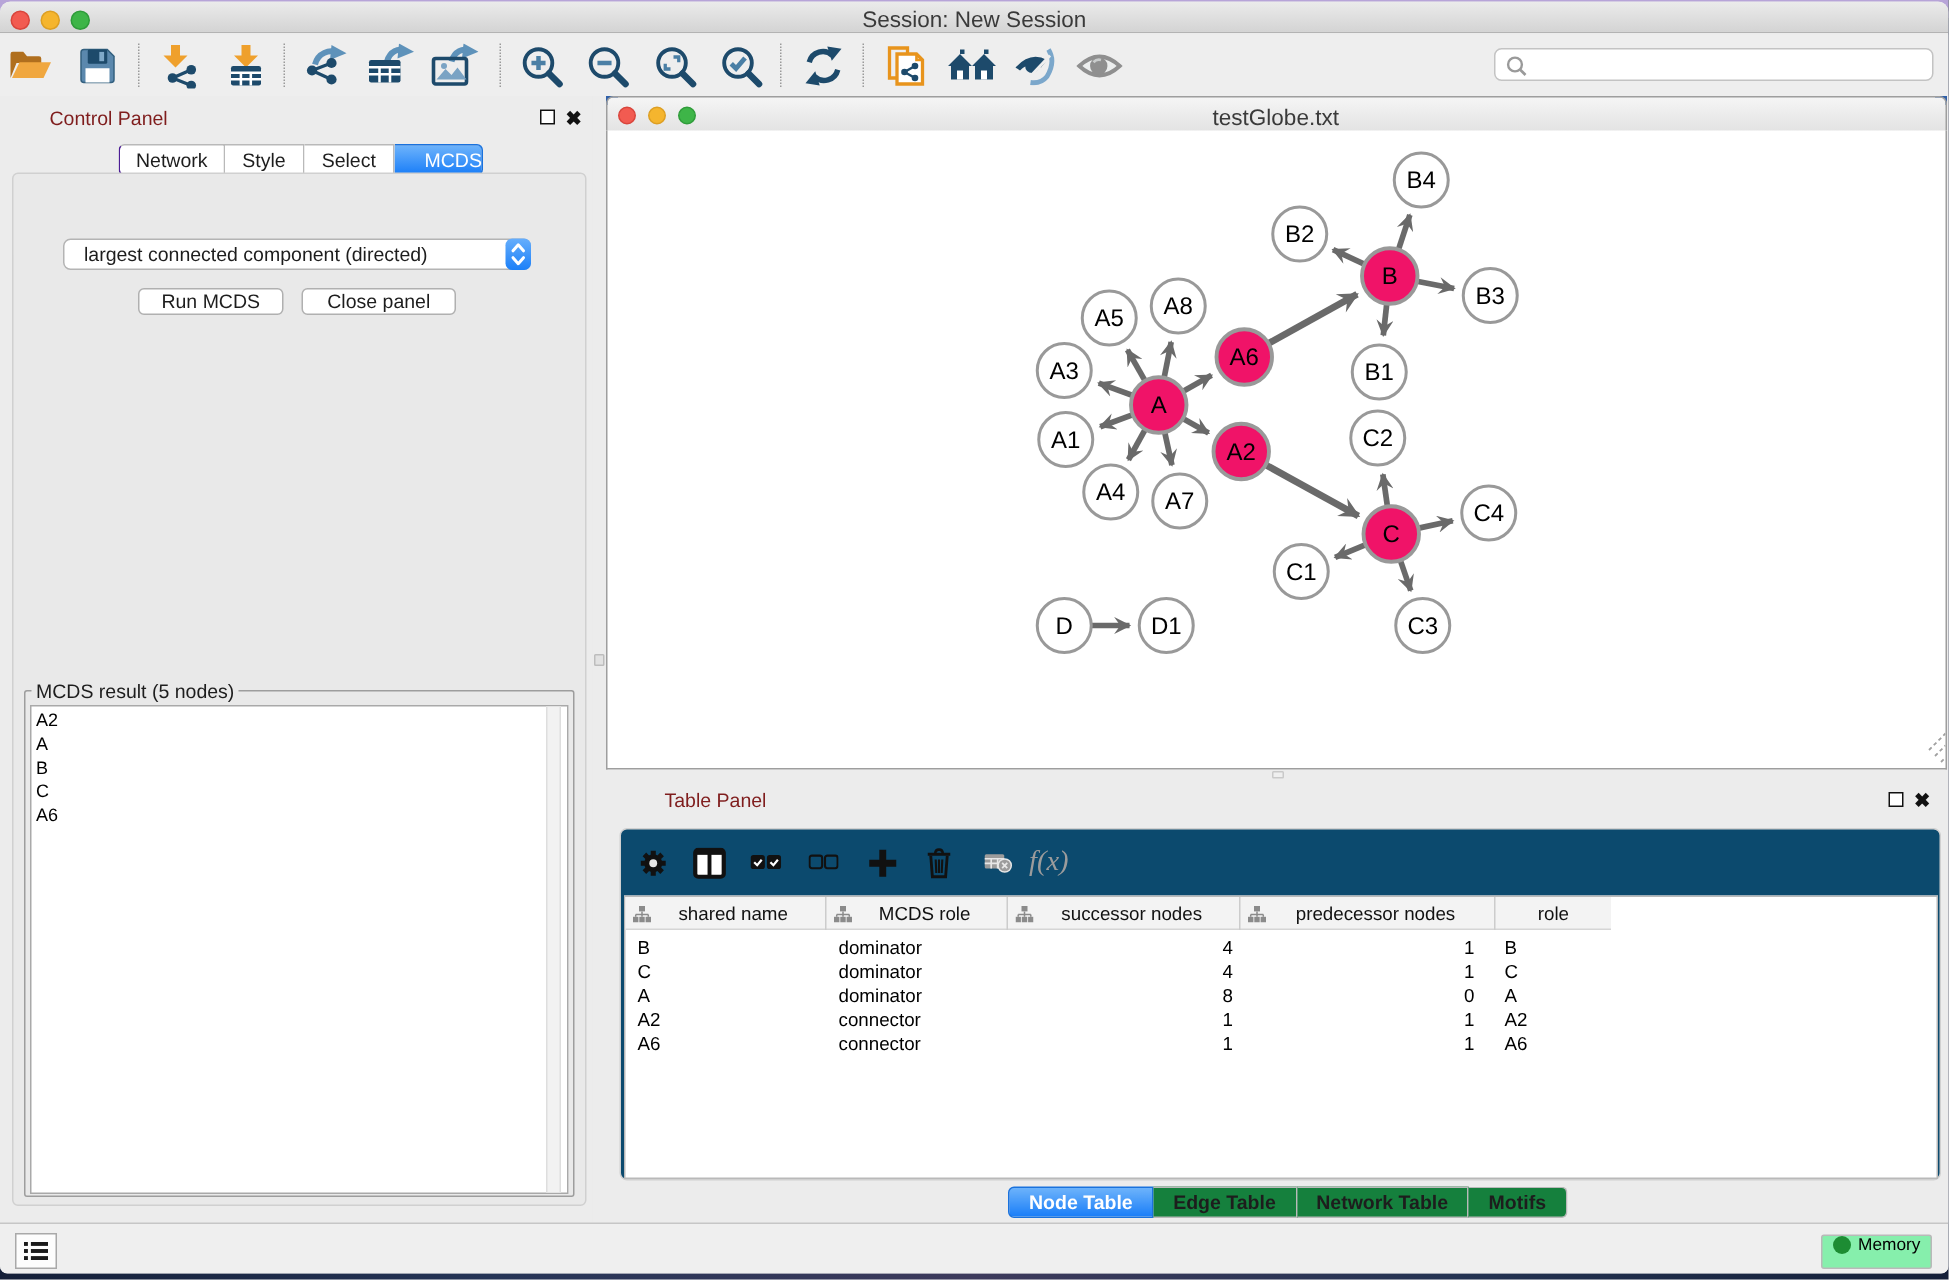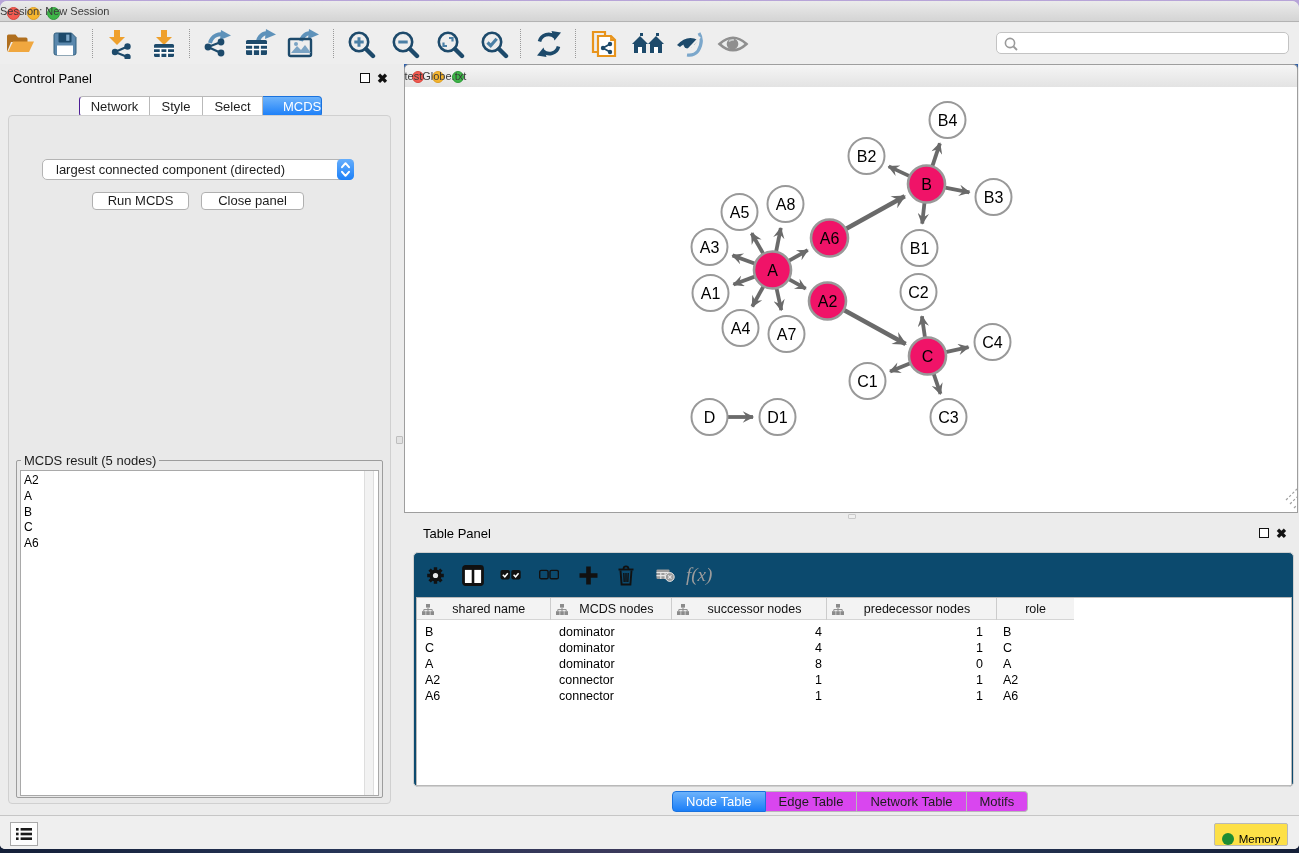--- a/index.html
+++ b/index.html
@@ -2,30 +2,30 @@
 <html><head><meta charset="utf-8">
 <style>
 * { margin:0; padding:0; box-sizing:border-box; }
 html,body { width:1299px; height:853px; overflow:hidden; }
 body { font-family:"Liberation Sans", sans-serif; background:linear-gradient(90deg,#141f38,#253456 25%,#3d3a5c 50%,#243352 75%,#141f38); position:relative; }
 .desktop-top { position:absolute; left:0; top:0; width:1299px; height:12px; background:#b7a4d8; }
 .app { position:absolute; left:0; top:1px; width:1299px; height:848px; background:#ececec; border-radius:7px 7px 5px 5px; overflow:hidden; }
 
 .titlebar { position:absolute; left:0; top:0; width:100%; height:21px; background:linear-gradient(#ebebeb,#d4d4d4); border-bottom:1px solid #b3b3b3; border-radius:7px 7px 0 0; }
 .titlebar .tl { position:absolute; top:6px; width:13px; height:13px; border-radius:50%; }
-.title-text { position:absolute; top:4px; left:0; width:100%; text-align:left; font-size:11px; color:#3a3a3a; }
+.title-text { position:absolute; top:4px; left:0; width:100%; text-align:center; font-size:15px; color:#3a3a3a; }
 
 .toolbar { position:absolute; left:0; top:22px; width:100%; height:41px; background:#eeeeee; }
 .tbi { position:absolute; top:0; height:41px; display:flex; align-items:center; justify-content:center; }
 .tsep { position:absolute; top:6px; height:29px; width:0; border-left:1px dotted #9a9a9a; }
 .searchbox { position:absolute; left:996px; top:9px; width:293px; height:22px; background:#fff; border:1px solid #c3c3c3; border-radius:5px; }
 
 .main { position:absolute; left:0; top:63px; width:1299px; height:751px; background:#e9e9e9; }
 .cpanel { position:absolute; left:0; top:0; width:395px; height:751px; background:#ececec; }
-.paneltitle { font-size:13px; color:#000000; }
+.paneltitle { font-size:13px; color:#7f1d1d;margin-left:20px; }
 .winbtn-sq { position:absolute; width:10px; height:10px; border:1.7px solid #111; background:#fff; }
 .winbtn-x { position:absolute; font-size:13px; font-weight:bold; color:#111; line-height:10px; }
 
 .tabs { position:absolute; top:32px; left:79px; display:flex; height:20px; }
 .tab { font-size:13px; color:#1d1d1d; background:#fff; border:1px solid #b9b9b9; border-left:none; padding:0; text-align:center; line-height:19px; height:21px; }
 .tab.first { border-left:1px solid #4c1d95; border-radius:4px 0 0 4px; }
 .tab.last { border-radius:0 4px 4px 0;padding-left:20px; }
 .tab.sel { background:linear-gradient(#6db3fb,#1a7ef8); color:#fff; border-color:#1a72dd; }
 .tabpane { position:absolute; left:8px; top:51px; width:383px; height:689px; background:#e9e9e9; border:1px solid #d0d0d0; border-radius:4px; }
 .optlabel { position:absolute; top:21px; left:0; width:100%; text-align:center; font-size:13px; color:#1d1d1d; }
@@ -51,29 +51,29 @@
 .tpanel-box { position:absolute; left:18px; top:488px; width:881px; height:235px; background:#0c4a6e; border:1px solid #d0d0d0; border-radius:5px; }
 .ttoolbar { position:absolute; left:0; top:0; width:100%; height:44px; }
 .ttb { position:absolute; top:0; height:44px; display:flex; align-items:center; }
 .ttable { position:absolute; left:2px; top:44px; width:876px; height:189px; background:#fff; border:1px solid #b9b9b9; }
 .thead { position:absolute; left:0; top:0; width:657px; height:22px; background:#f3f3f3; border-bottom:1px solid #d5d5d5; display:flex; }
 .th { position:relative; height:22px; border-right:1px solid #cccccc; display:flex; align-items:center; font-size:12.5px; color:#111; }
 .th .lbl { flex:1; text-align:center; padding-right:6px; }
 .trow { position:absolute; font-size:12.5px; color:#000; height:16.2px; line-height:16.2px; width:100%; }
 .cell { position:absolute; height:16.2px; }
 
-.btabs { position:absolute; left:277px; top:727px; display:flex; height:37px; }
-.btab { font-size:13px; color:#1d1d1d; background:#d946ef; border:1px solid #b9b9b9; border-left:none; padding:0 13px; line-height:20px; height:21px; }
+.btabs { position:absolute; left:277px; top:727px; display:flex; height:37px;font-weight:bold; }
+.btab { font-size:13px; color:#1d1d1d; background:#15803d; border:1px solid #b9b9b9; border-left:none; padding:0 13px; line-height:20px; height:21px; }
 .btab.first { border-left:1px solid #b9b9b9; border-radius:4px 0 0 4px; }
 .btab.last { border-radius:0 4px 4px 0; }
 .btab.sel { background:linear-gradient(#6db3fb,#1a7ef8); color:#fff; border-color:#1a72dd; }
 
 .statusbar { position:absolute; left:0; top:814px; width:100%; height:34px; background:#efefef; border-top:1px solid #c6c6c6; }
 .sb-listbtn { position:absolute; left:10px; top:6px; width:28px; height:24px; background:#fdfdfd; border:1px solid #a9a9a9; display:flex; align-items:center; justify-content:center; }
-.membtn { position:absolute; right:11px; top:7px; width:74px; height:23px; background:#fde047; border:1px solid #b9b9b9; border-radius:2px; display:flex; align-items:flex-end; justify-content:center; font-size:11.5px; color:#000; }
+.membtn { position:absolute; right:11px; top:7px; width:74px; height:23px; background:#86efac; border:1px solid #b9b9b9; border-radius:2px; display:flex; align-items:flex-start; justify-content:center; font-size:11.5px; color:#000; }
 .memdot { width:12px; height:12px; border-radius:50%; background:#1d8c33; margin-right:5px; }
 svg { display:block; }
 </style></head>
 <body>
 <div class="desktop-top"></div>
 <div class="app">
   <div class="titlebar">
     <div class="tl" style="left:7px; background:#f25b51; border:0.5px solid #d9453c;"></div>
     <div class="tl" style="left:27px; background:#f5b52e; border:0.5px solid #dd9f23;"></div>
     <div class="tl" style="left:47px; background:#3eb548; border:0.5px solid #2f9c3a;"></div>
@@ -427,21 +427,21 @@
                 <div class="lbl">shared name</div>
               </div>
             <div class="th" style="width:122px;">
                 <svg style="margin-left:5px;" width="12" height="11" viewBox="0 0 12 11">
                   <rect x="4" y="0" width="4" height="3.6" fill="#8b8b8b"></rect>
                   <path d="M6,3.6 v2 M1.8,5.6 h8.4 M1.8,5.6 v1.6 M6,5.6 v1.6 M10.2,5.6 v1.6" stroke="#8b8b8b" stroke-width="1" fill="none"></path>
                   <rect x="0" y="7.2" width="3.6" height="3.8" fill="#8b8b8b"></rect>
                   <rect x="4.2" y="7.2" width="3.6" height="3.8" fill="#8b8b8b"></rect>
                   <rect x="8.4" y="7.2" width="3.6" height="3.8" fill="#8b8b8b"></rect>
                 </svg>
-                <div class="lbl">MCDS nodes</div>
+                <div class="lbl">MCDS role</div>
               </div>
             <div class="th" style="width:155px;">
                 <svg style="margin-left:5px;" width="12" height="11" viewBox="0 0 12 11">
                   <rect x="4" y="0" width="4" height="3.6" fill="#8b8b8b"></rect>
                   <path d="M6,3.6 v2 M1.8,5.6 h8.4 M1.8,5.6 v1.6 M6,5.6 v1.6 M10.2,5.6 v1.6" stroke="#8b8b8b" stroke-width="1" fill="none"></path>
                   <rect x="0" y="7.2" width="3.6" height="3.8" fill="#8b8b8b"></rect>
                   <rect x="4.2" y="7.2" width="3.6" height="3.8" fill="#8b8b8b"></rect>
                   <rect x="8.4" y="7.2" width="3.6" height="3.8" fill="#8b8b8b"></rect>
                 </svg>
                 <div class="lbl">successor nodes</div>

